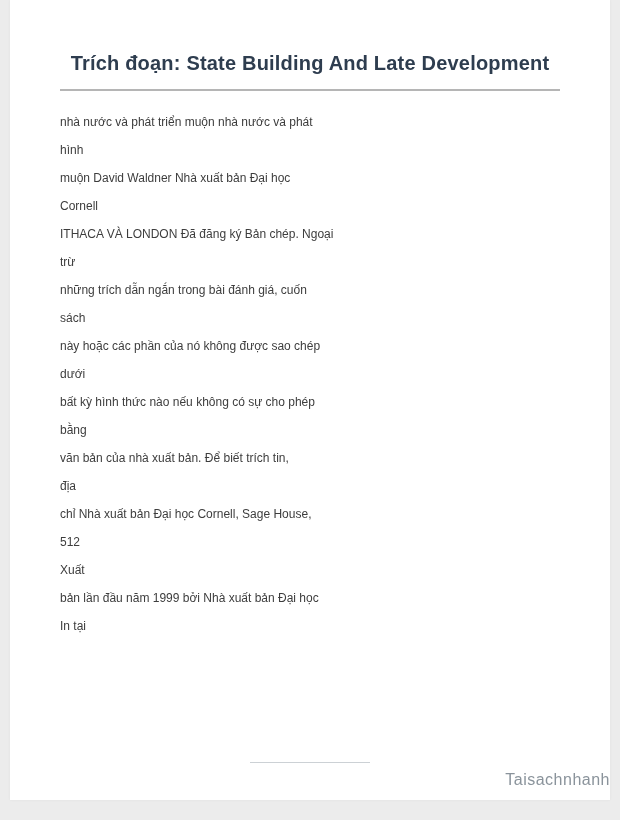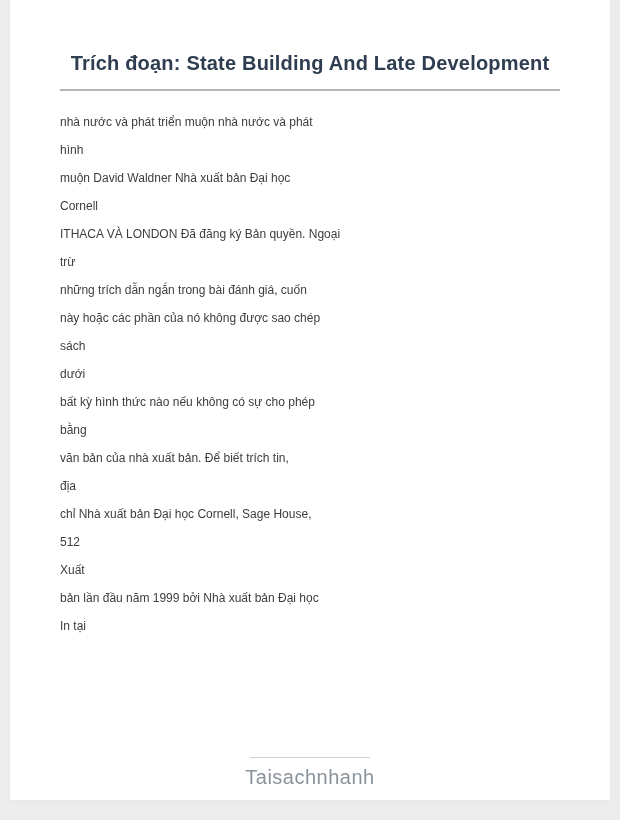--- a/index.html
+++ b/index.html
@@ -47,44 +47,45 @@
     right: 0;
     text-align: center;
   }
   .footer-divider {
     width: 120px;
     height: 0;
     margin: 0 auto 8px auto;
     border-top: 1px solid #ccd1d5;
   }
   .footer-brand {
-    font-size: 20px;
+    font-size: 16px;
     letter-spacing: 0.5px;
     color: #8a939b;
+    text-align: right;
   }
 </style>
 </head>
 <body>
 
 <div class="page-card">
 
   <h1 class="page-title">Trích đoạn: State Building And Late Development</h1>
 
   <div class="title-divider"></div>
 
   <div class="article-body">
     <p class="text-line">nhà nước và phát triển muộn nhà nước và phát</p>
     <p class="text-line">hình</p>
     <p class="text-line">muộn David Waldner Nhà xuất bản Đại học</p>
     <p class="text-line">Cornell</p>
-    <p class="text-line">ITHACA VÀ LONDON Đã đăng ký Bản quyền. Ngoại</p>
+    <p class="text-line">ITHACA VÀ LONDON Đã đăng ký Bản chép. Ngoại</p>
     <p class="text-line">trừ</p>
     <p class="text-line">những trích dẫn ngắn trong bài đánh giá, cuốn</p>
+    <p class="text-line">sách</p>
     <p class="text-line">này hoặc các phần của nó không được sao chép</p>
-    <p class="text-line">sách</p>
     <p class="text-line">dưới</p>
     <p class="text-line">bất kỳ hình thức nào nếu không có sự cho phép</p>
     <p class="text-line">bằng</p>
     <p class="text-line">văn bản của nhà xuất bản. Để biết trích tin,</p>
     <p class="text-line">địa</p>
     <p class="text-line">chỉ Nhà xuất bản Đại học Cornell, Sage House,</p>
     <p class="text-line">512</p>
     <p class="text-line">Xuất</p>
     <p class="text-line">bản lần đầu năm 1999 bởi Nhà xuất bản Đại học</p>
     <p class="text-line">In tại</p>

